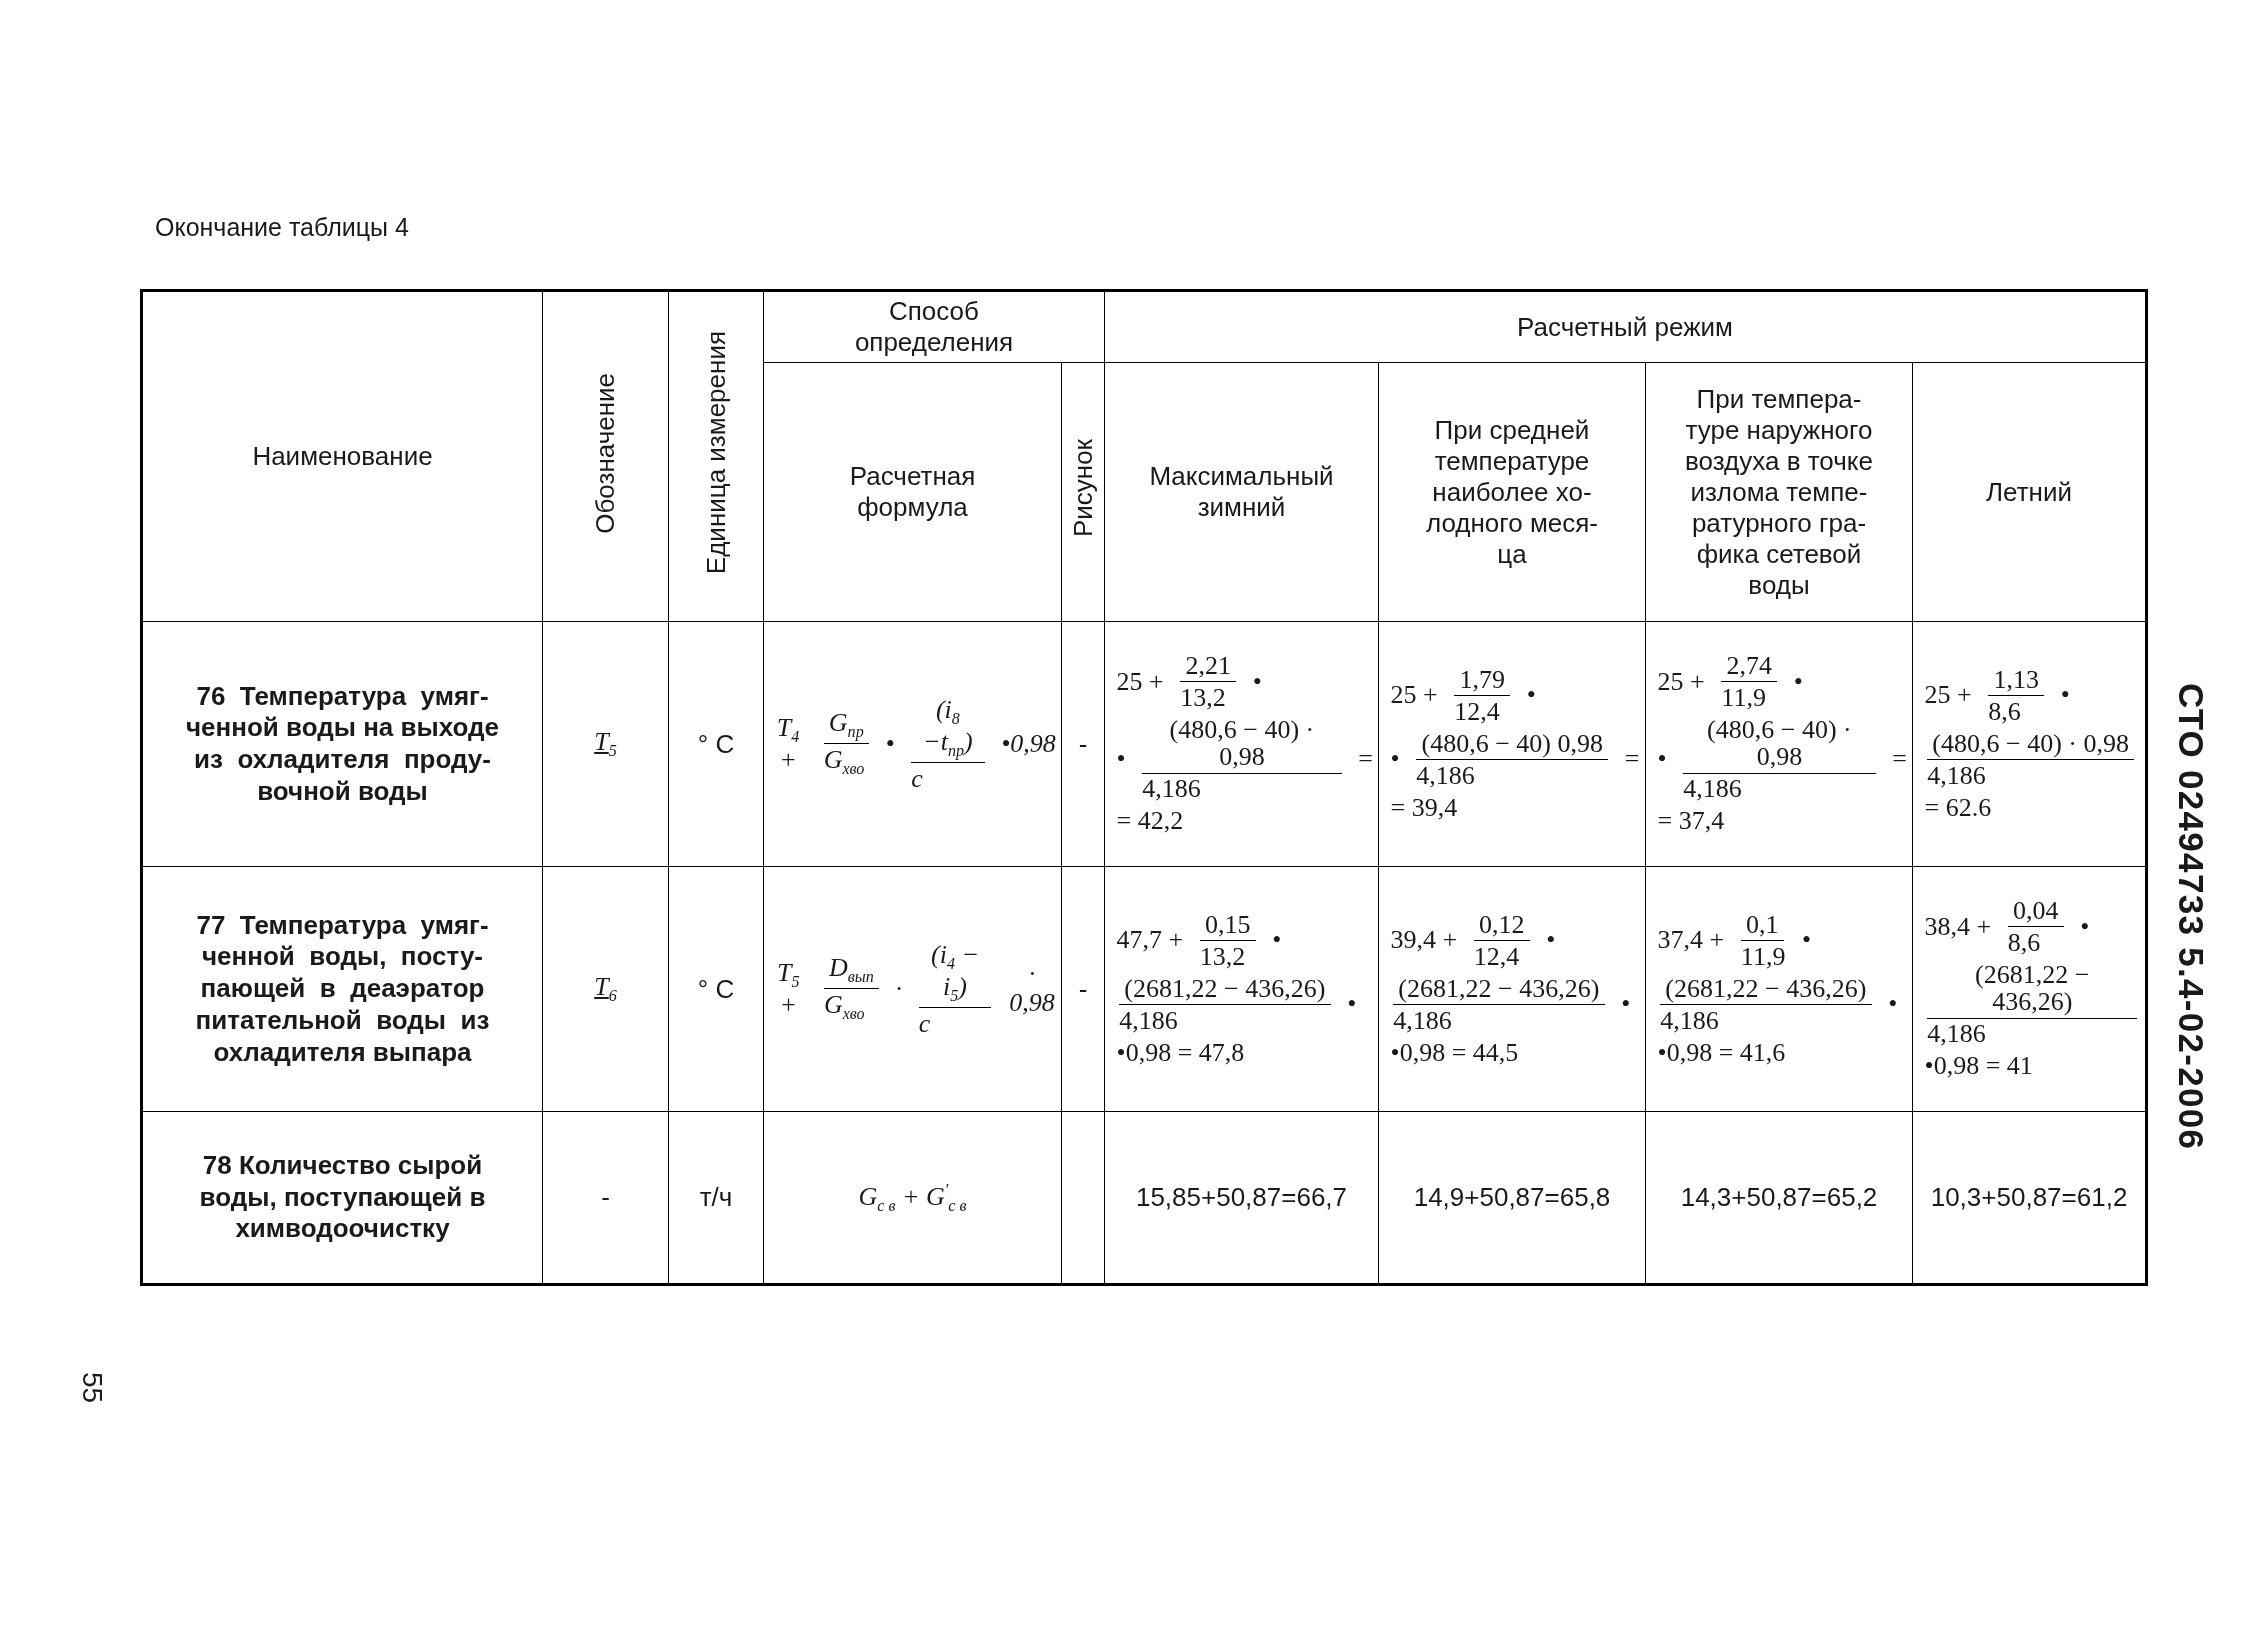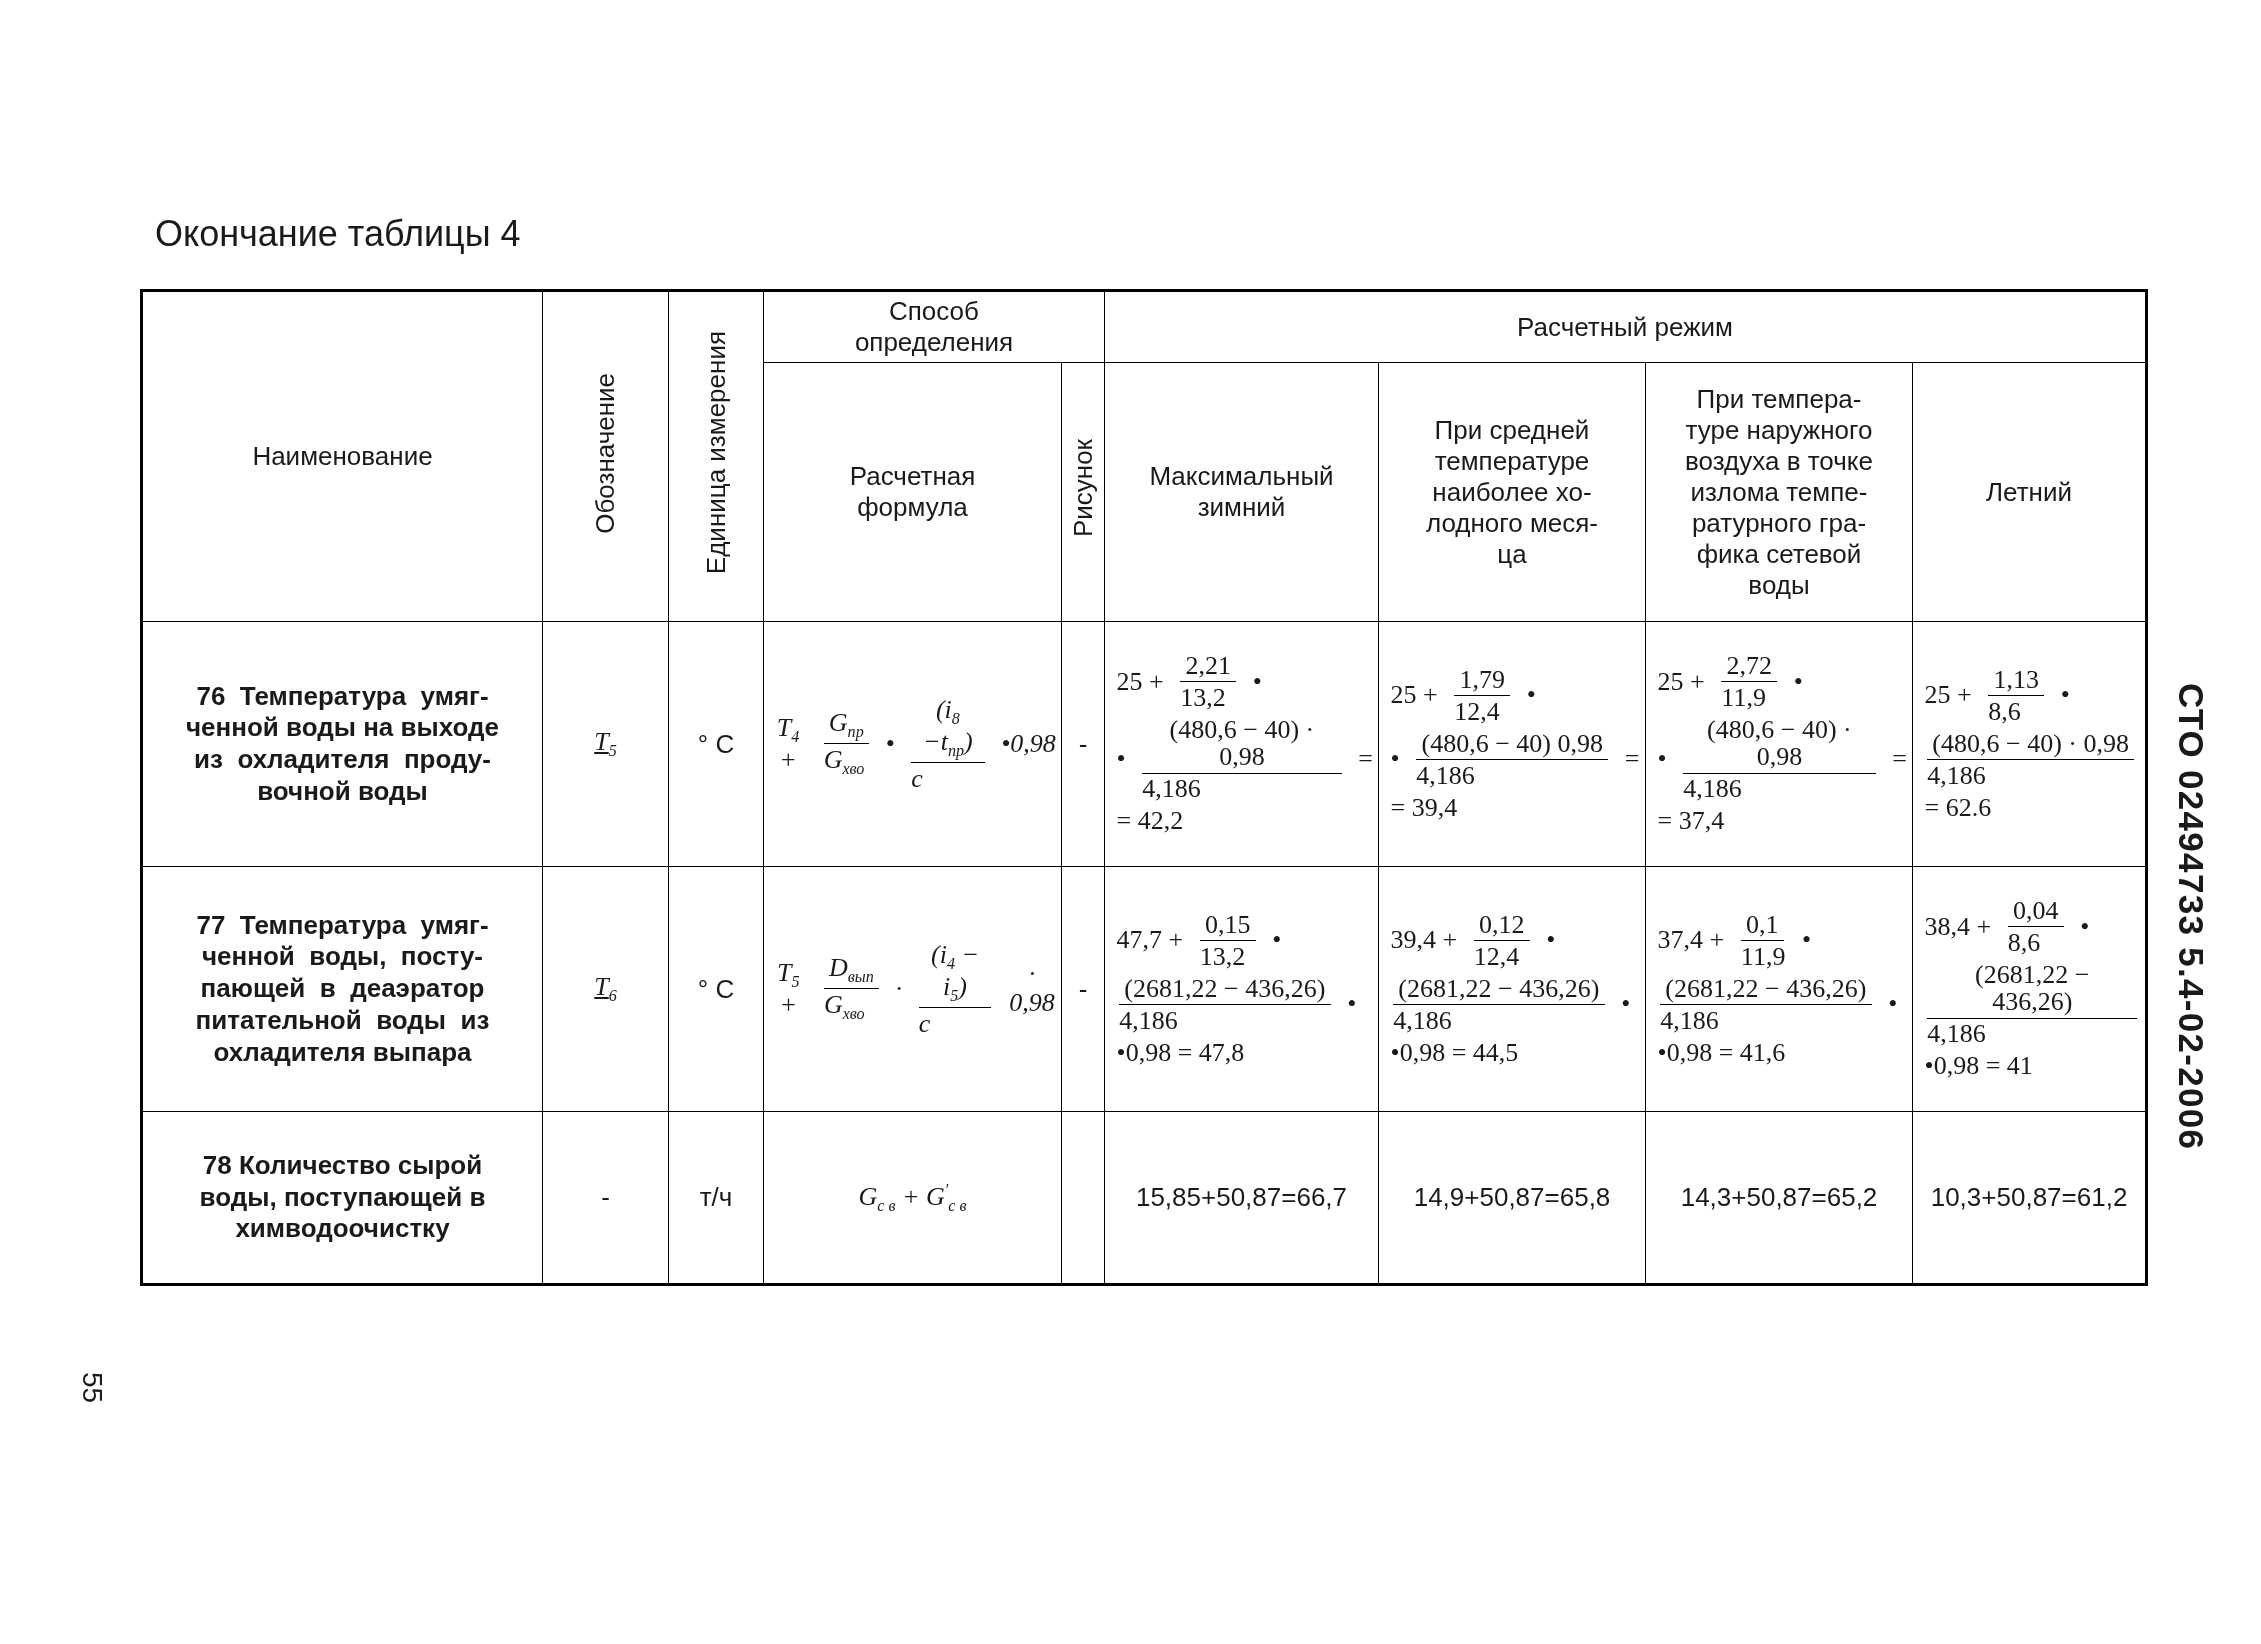--- a/index.html
+++ b/index.html
@@ -6,21 +6,21 @@
   .page{
     position:relative;
     width:2261px;height:1644px;
     background:#ffffff;
     font-family:"Liberation Sans", sans-serif;
     color:#1a1a1a;
     overflow:hidden;
   }
   .caption{
     position:absolute;left:155px;top:213px;
-    font-size:36px;
+    font-size:25px;
   }
   .tbl-wrap{position:absolute;left:140px;top:289px;}
   table.main{
     table-layout:fixed;border-collapse:collapse;
     width:2005px;
     border:3.2px solid #000;
   }
   table.main td{
     border:1.9px solid #000;
     vertical-align:middle;
@@ -193,21 +193,21 @@
                 <span>=</span>
               </span>
               <span class="fline">
                 <span>= 39,4</span>
               </span>
             </td>
         <td class="value-cell val-left">
               <span class="fline">
                 <span>25 + </span>
                 <span class="frac">
-                  <span class="num">2,72</span>
+                  <span class="num">2,74</span>
                   <span class="den">11,9</span>
                 </span>
                 <span>•</span>
               </span>
               <span class="fline">
                 <span>•</span>
                 <span class="frac">
                   <span class="num">(480,6 − 40) · 0,98</span>
                   <span class="den">4,186</span>
                 </span>

